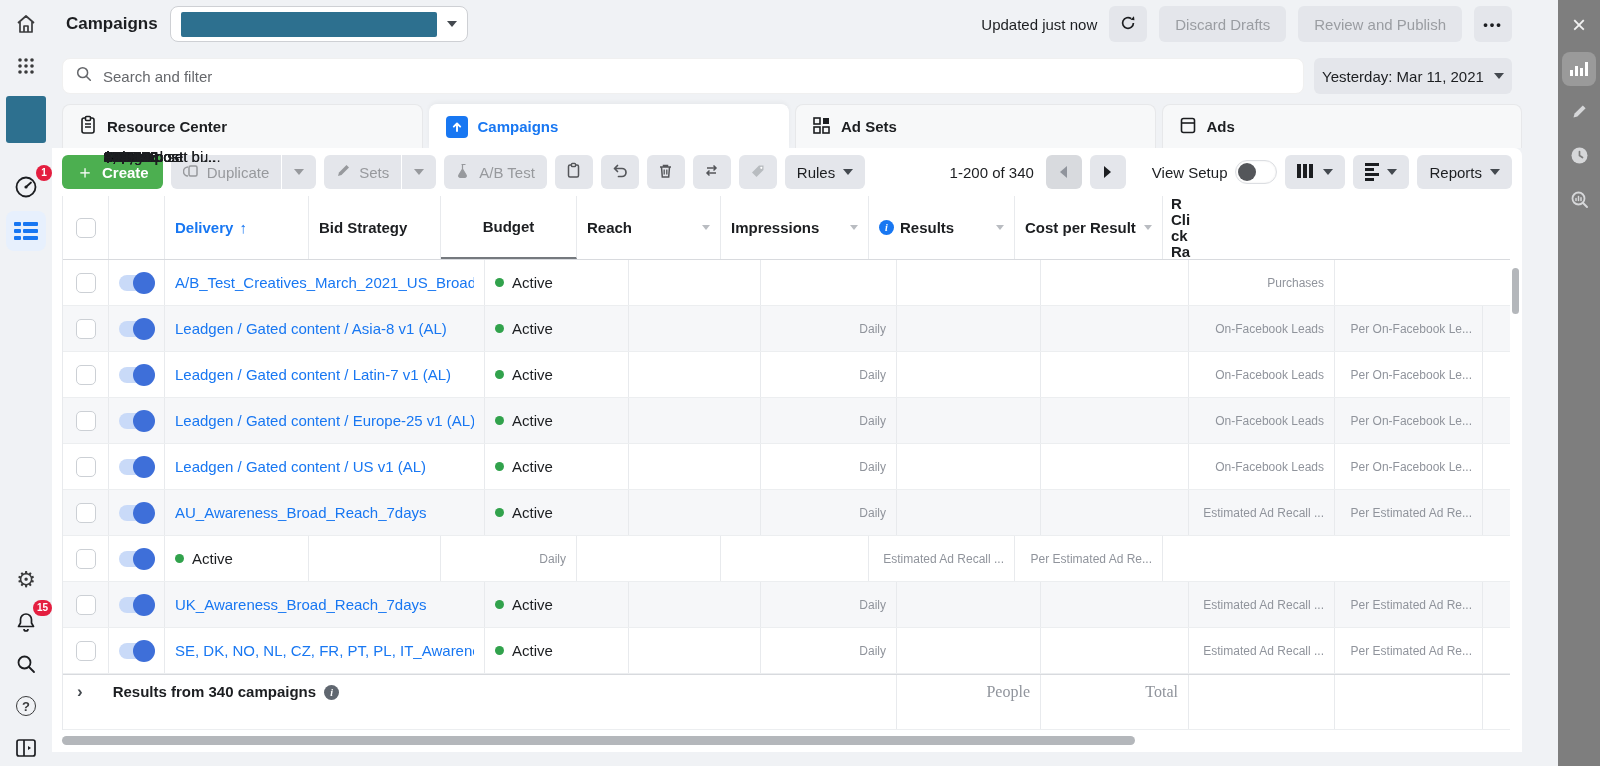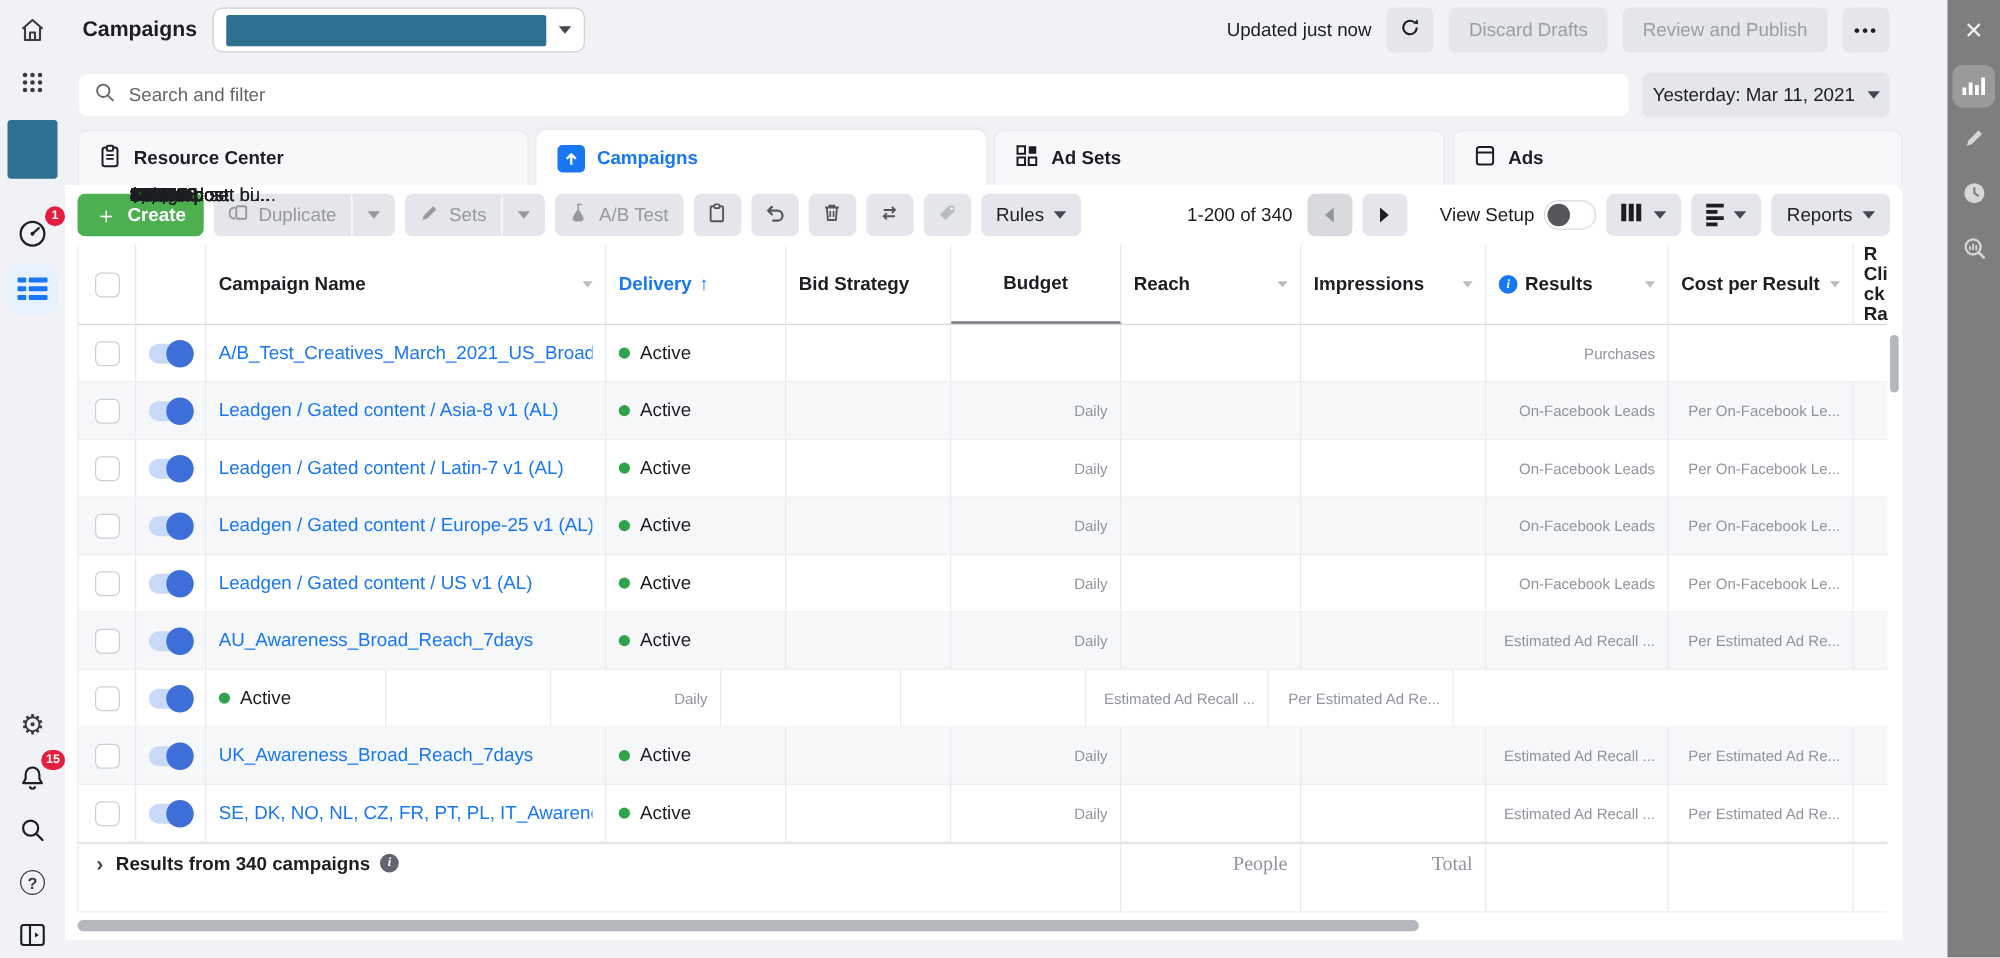--- a/index.html
+++ b/index.html
@@ -103,21 +103,21 @@
   .checkbox { width:20px; height:20px; background:#fff; border:1px solid #ccd0d5; border-radius:5px; cursor:pointer;}
   .toggle-on { width:35px; height:16px; background:var(--toggle_track,#c9daf8); border-radius:8px; position:relative; cursor:pointer; display:inline-block;}
   .toggle-on .knob { position:absolute; right:-1px; top:-3px; width:22px; height:22px; border-radius:50%; background:var(--toggle_knob,#3e6fd9);}
   .name-link { color:var(--accent,#1877f2); text-decoration:none; white-space:nowrap; overflow:hidden; cursor:pointer;}
   .dot { width:9px; height:9px; border-radius:50%; background:var(--active_dot,#31a24c); margin-right:8px; flex:0 0 auto;}
 
   .tfoot { display:flex; height:56px; border-top:1px solid #d8dade; border-bottom:1px solid #eceef0;}
   .fcell { display:flex; padding:8px 10px 0; border-right:1px solid #e8eaed; }
   .f-label { flex:0 0 698px; align-items:flex-start; gap:10px; padding-left:14px; border-right:none;}
   .f-chev { font-size:17px; font-weight:bold; color:#44494f; margin-top:-1px; cursor:pointer;}
-  .f-text { font-size:15px; font-weight:bold; display:flex; gap:8px; align-items:flex-start;}
+  .f-text { font-size:15px; font-weight:bold; display:flex; gap:8px; align-items:flex-end;margin-left:20px;}
   .fcell.num { flex-direction:column; align-items:flex-end; gap:1px;}
   .fcell .main { font-weight:bold; font-size:15px;}
   .fcell .sub { font-size:16px; color:#90949c;font-family:Liberation Serif, serif;}
 
   .hscroll { position:absolute; left:10px; bottom:6px; width:1448px; height:10px;}
   .hthumb { width:1073px; height:9px; border-radius:5px; background:#b4b7bb; cursor:pointer;}
 
   .bottomstrip { height:14px; background:#f0f2f5;}
 
   
@@ -420,24 +420,20 @@
           <span class="caret"></span>
         </button>
       </div>
 
       <div class="table">
         <div class="thead">
           <div class="hcell c-check">
               <span class="checkbox"></span>
             </div>
           <div class="hcell c-toggle"></div>
-          <div class="hcell c-name">
-            <span>Campaign Name</span>
-            <span class="sort"></span>
-          </div>
           <div class="hcell c-del blue">
             <span>Delivery</span>
             <span>↑</span>
           </div>
           <div class="hcell c-bid">
             <span>Bid Strategy</span>
           </div>
           <div class="hcell c-bud">
             <span>Budget</span>
           </div>

